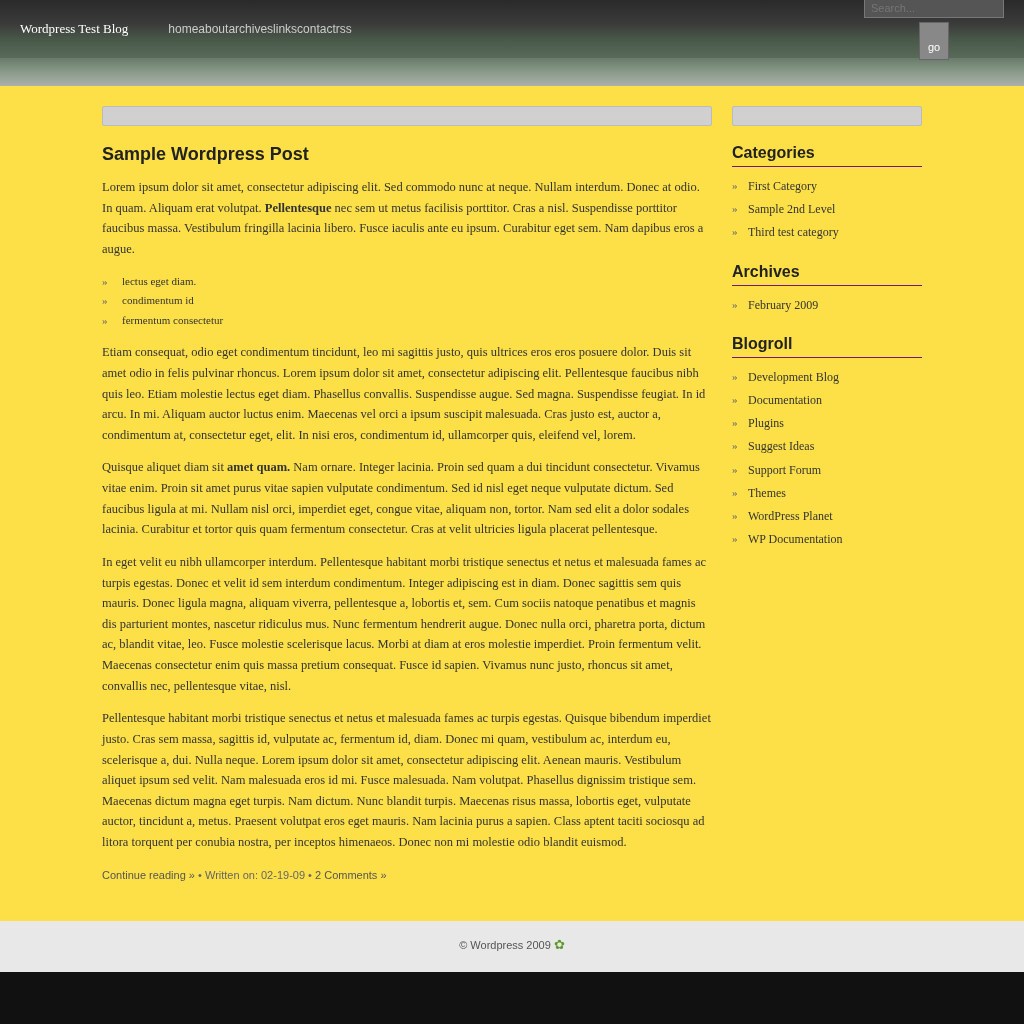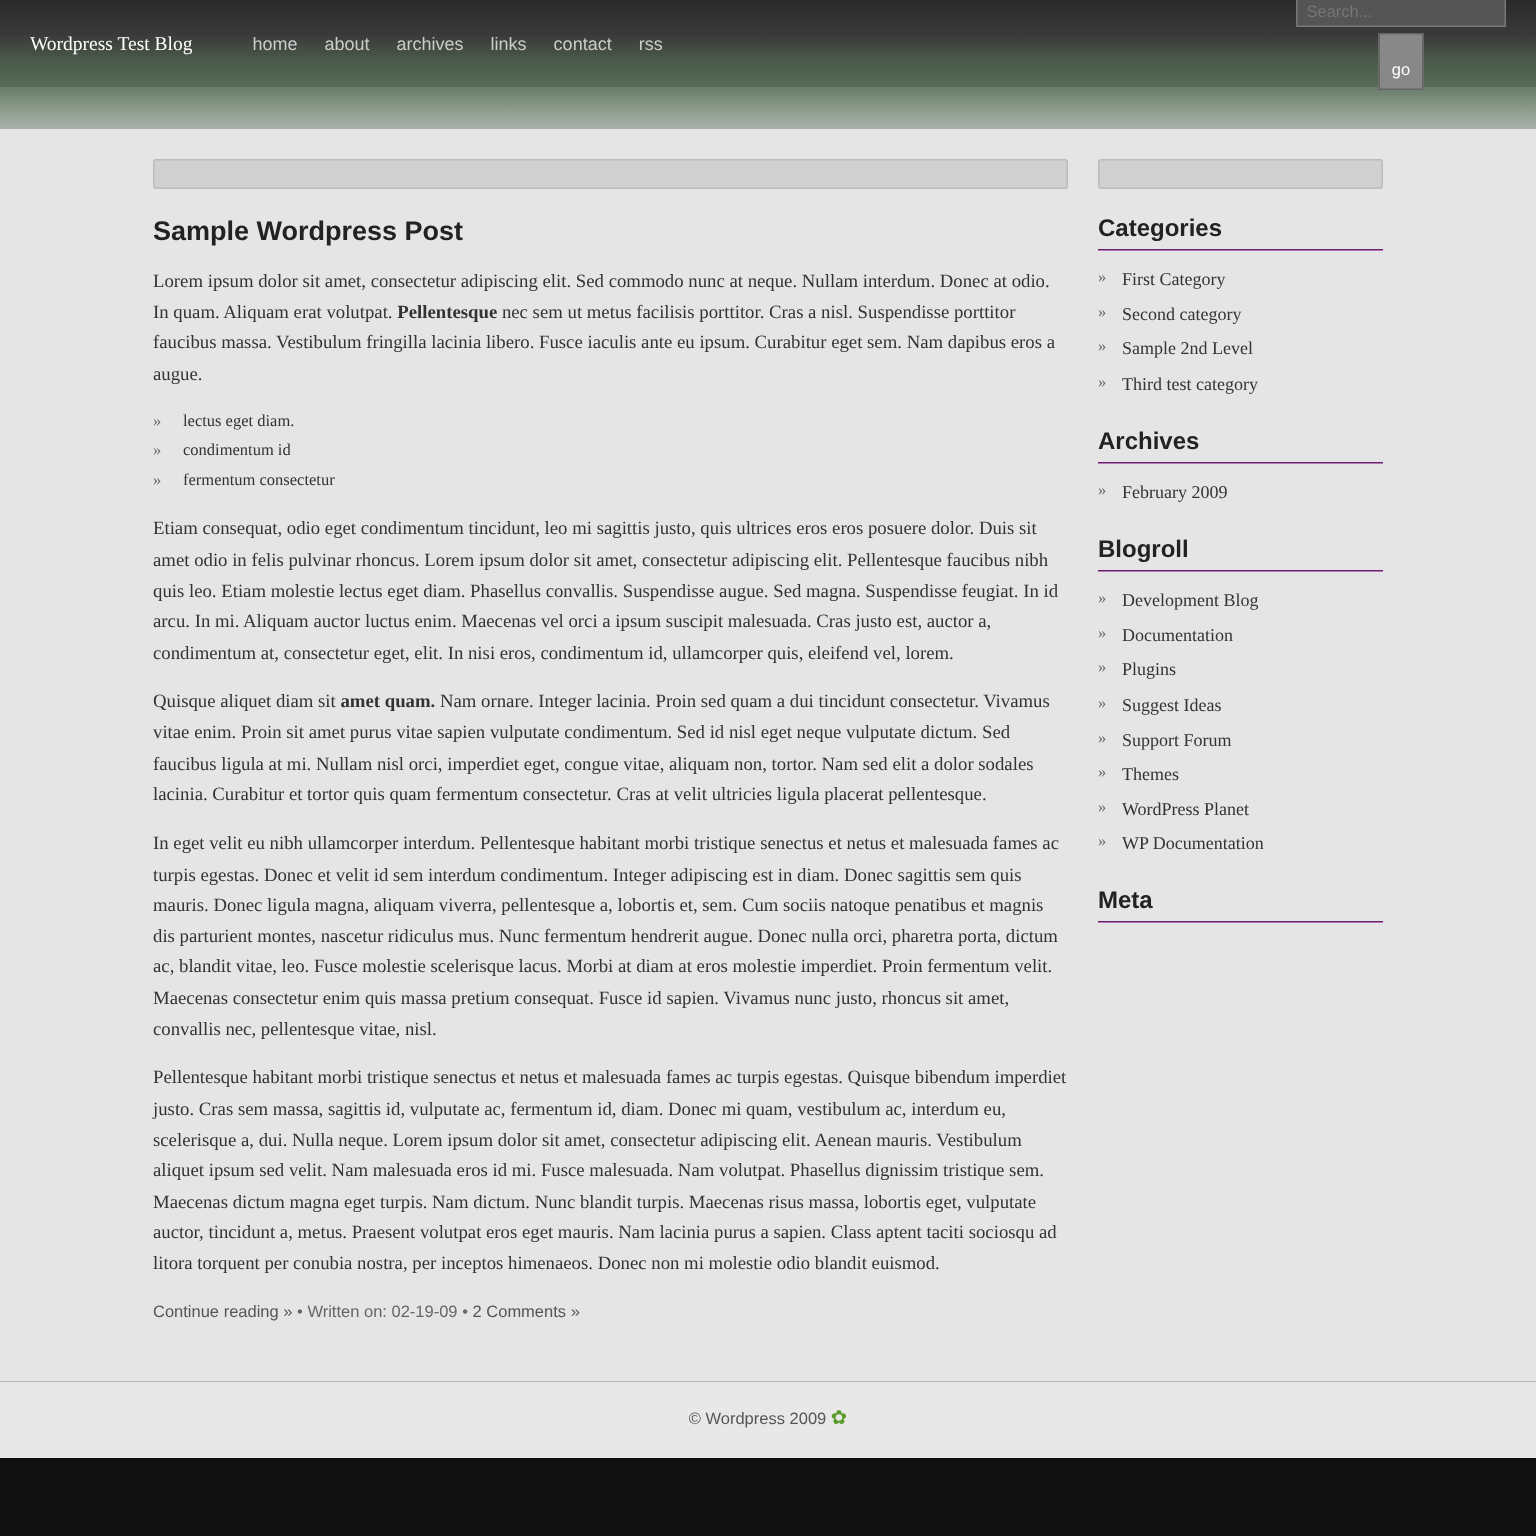--- a/index.html
+++ b/index.html
@@ -17,21 +17,20 @@
     #header .site-title {
       color: #fff;
       font-size: 13px;
       font-weight: normal;
       margin-right: 40px;
       white-space: nowrap;
     }
     #header nav {
       display: flex;
       align-items: center;
-      gap: 18px;
       flex: 1;
     }
     #header nav a {
       color: #ccc;
       text-decoration: none;
       font-size: 12px;
       font-family: Arial, sans-serif;
     }
     #header .search-area {
       display: flex;
@@ -59,21 +58,21 @@
     }
 
     
     #subheader {
       background: linear-gradient(180deg, #6a7a6a 0%, #8a9a8a 50%, #aab0aa 100%);
       height: 28px;
     }
 
     
     #wrapper {
-      background: #e5e5e5;
+      background: #fde047;
       min-height: 800px;
       padding: 20px 0 40px 0;
     }
 
     #content-area {
       max-width: 860px;
       margin: 0 auto;
       display: flex;
       gap: 20px;
       padding: 0 20px;
@@ -253,21 +252,20 @@
     </div>
 
     <div id="sidebar">
 
       <div style="background:#d0d0d0;border:1px solid #bbb;height:20px;border-radius:2px;margin-bottom:18px;"></div>
 
       <div class="sidebar-section">
         <div class="sidebar-title">Categories</div>
         <ul class="sidebar-list">
           <li><a>First Category</a></li>
-          <li><a>Second category</a></li>
           <li><a>Sample 2nd Level</a></li>
           <li><a>Third test category</a></li>
         </ul>
       </div>
 
       <div class="sidebar-section">
         <div class="sidebar-title">Archives</div>
         <ul class="sidebar-list">
           <li><a>February 2009</a></li>
         </ul>
@@ -281,21 +279,20 @@
           <li><a>Plugins</a></li>
           <li><a>Suggest Ideas</a></li>
           <li><a>Support Forum</a></li>
           <li><a>Themes</a></li>
           <li><a>WordPress Planet</a></li>
           <li><a>WP Documentation</a></li>
         </ul>
       </div>
 
       <div class="sidebar-section">
-        <div class="sidebar-title">Meta</div>
       </div>
     </div>
 
   </div>
 </div>
 
 <div id="footer">
   <span>© Wordpress 2009</span>
   <span class="wp-icon">✿</span>
 </div>

